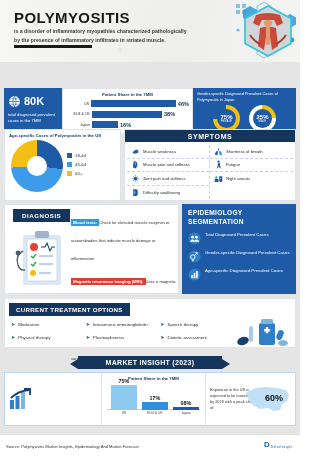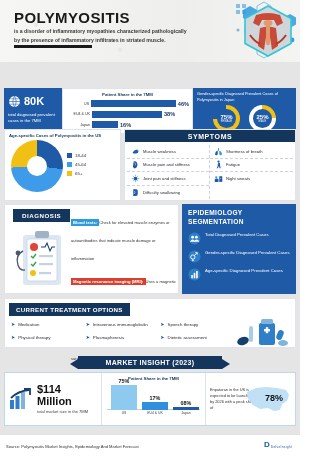--- a/index.html
+++ b/index.html
@@ -478,24 +478,20 @@
   <div class="mi-box">
 
     <div class="mi-a">
       <svg class="mi-chart-ico" viewBox="0 0 24 22">
         <rect x="1" y="12" width="4" height="9" fill="#2f7fc8"></rect>
         <rect x="6.5" y="8" width="4" height="13" fill="#2f7fc8"></rect>
         <rect x="12" y="4" width="4" height="17" fill="#7fb4dd"></rect>
         <path d="M2 10 q7 -7 18 -8" stroke="#15406e" stroke-width="1.8" fill="none"></path>
         <path d="M15 1 h6 v6" stroke="#15406e" stroke-width="1.8" fill="none"></path>
       </svg>
-      <div>
-        <div class="mi-amt">$114 Million</div>
-        <div class="mi-sub">total market size in the 7MM</div>
-      </div>
     </div>
 
     <div class="mi-b">
       <div class="bt">Patient Share in the 7MM</div>
       <div class="col-chart">
         <div class="axis"></div>
         <div class="col" style="left:6px;width:26px;height:25px;background:#8ecaf0">
           <span class="cv">75%</span>
           <span class="cl">US</span>
         </div>
@@ -508,21 +504,21 @@
           <span class="cl">Japan</span>
         </div>
       </div>
     </div>
 
     <div class="mi-c">
       <div class="mi-note">Enpatoran in the US is expected to be launched by 2026 with a peak share of</div>
       <svg class="usmap" viewBox="0 0 48 32">
         <path d="M3 9 L12 5 L22 4 L33 5 L42 7 L45 12 L43 18 L38 21 L36 27 L30 28 L24 25 L16 26 L9 22 L4 16z" fill="#bfe0f5"></path>
       </svg>
-      <div class="mi-pct">78%</div>
+      <div class="mi-pct">60%</div>
     </div>
   </div>
 
   <div class="footer">
     <div class="src">Source: Polymyositis Market Insights, Epidemiology And Market Forecast</div>
     <div class="logo">
       <span class="logo-d">D</span>
       <span class="logo-t">DelveInsight</span>
     </div>
   </div>

